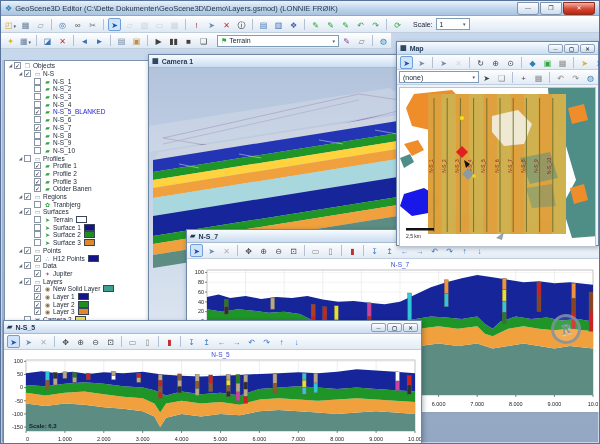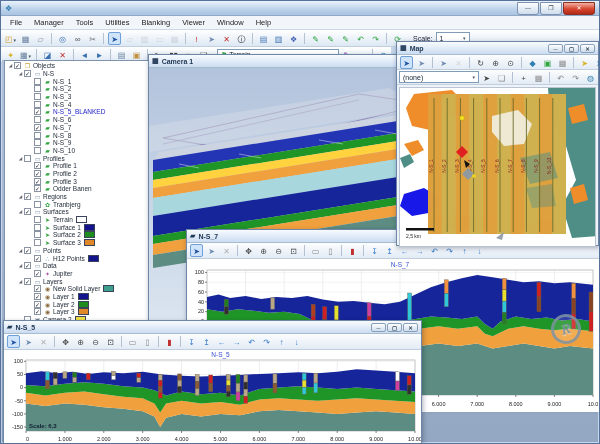--- a/index.html
+++ b/index.html
@@ -66,37 +66,28 @@
   .wm1{font-size:19px;font-weight:bold;font-style:italic;letter-spacing:2px;line-height:17px;}
   .wm2{font-size:8.5px;letter-spacing:4px;}
 </style>
 </head>
 <body>
 
 <div class="app">
 
   <div class="titlebar">
     <span class="appico">❖</span>
+    <span class="apptitle">GeoScene3D Editor (C:\Dette Dokumenter\GeoScene3D\Demo\Layers.gsmod) (LONNIE FRØIK)</span>
     <span class="winbtns">
       <span class="wbm">—</span>
       <span class="wbm">❐</span>
       <span class="wbm close">✕</span>
     </span>
   </div>
 
-  <div class="menubar" id="menubar">
-      <span class="mitem">File</span>
-      <span class="mitem">Manager</span>
-      <span class="mitem">Tools</span>
-      <span class="mitem">Utilities</span>
-      <span class="mitem">Blanking</span>
-      <span class="mitem">Viewer</span>
-      <span class="mitem">Window</span>
-      <span class="mitem">Help</span>
-    </div>
 
   <div class="tb">
     <span class="icons">
         <span class="tbtn" style="color: rgb(216, 160, 48);">◰<span class="caret">▾</span></span>
         <span class="tbtn" style="color: rgb(96, 120, 152);">▦</span>
         <span class="tbtn" style="color: rgb(136, 153, 170);">▱</span>
         <span class="tsep"></span>
         <span class="tbtn" style="color: rgb(58, 111, 176);">◎</span>
         <span class="tbtn" style="color: rgb(85, 85, 85);">∞</span>
         <span class="tbtn" style="color: rgb(119, 119, 119);">✂</span>

